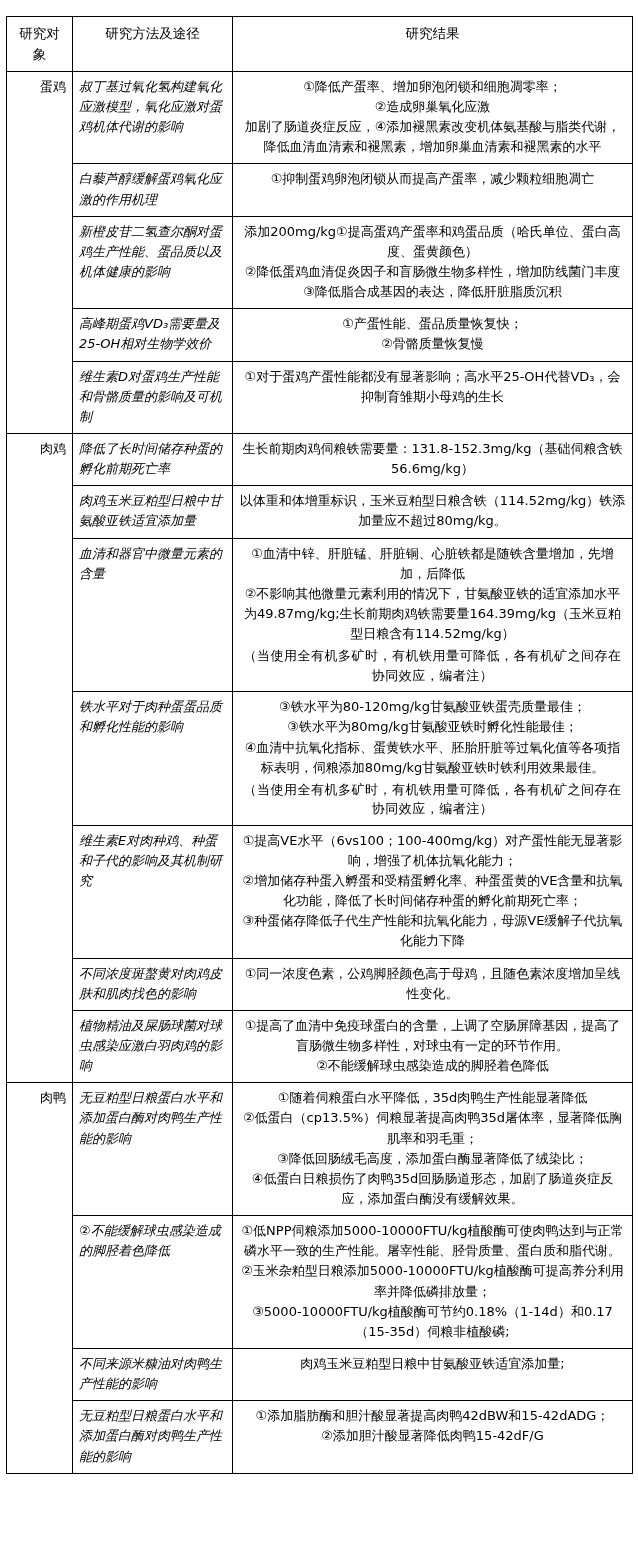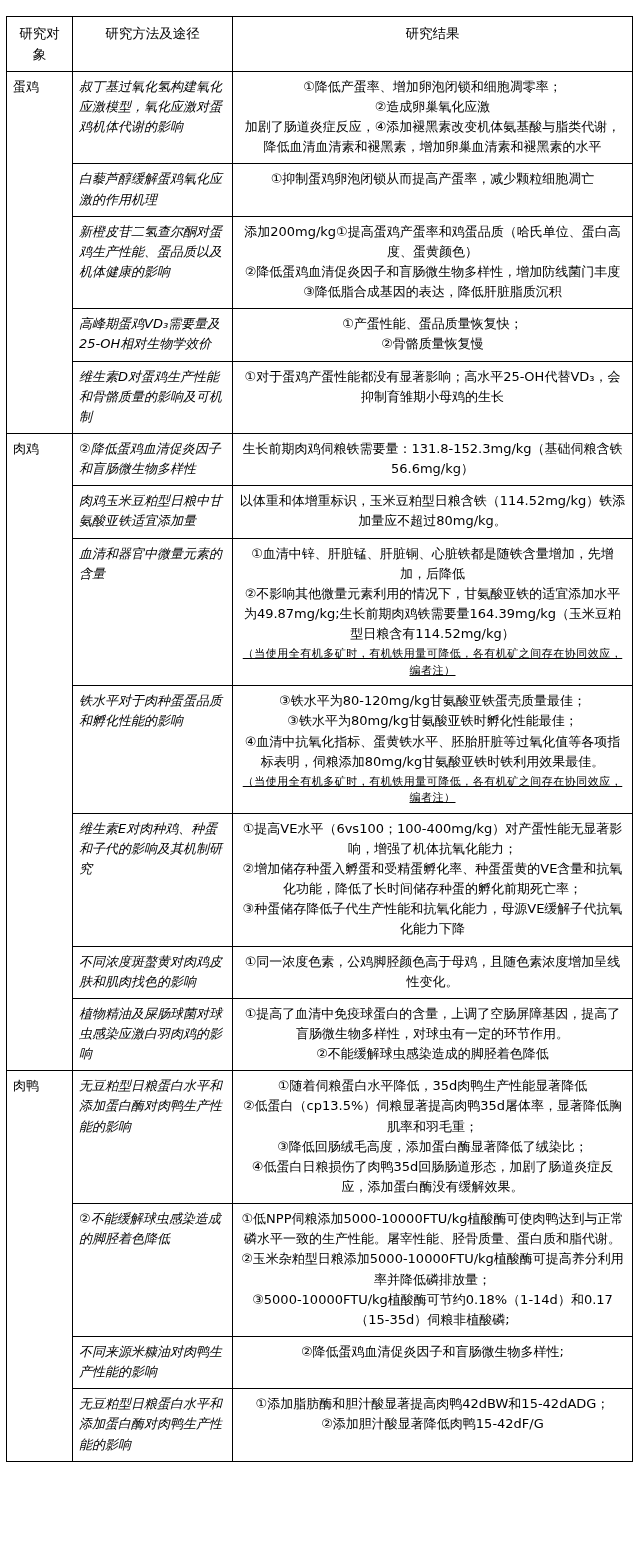--- a/index.html
+++ b/index.html
@@ -36,40 +36,39 @@
     font-weight: normal;
     padding-top: 6px;
     padding-bottom: 6px;
     font-size: 13.5px;
   }
   col.c1 { width: 66px; }
   col.c2 { width: 160px; }
   col.c3 { width: 400px; }
 
   td.subject {
-    text-align: left;
+    text-align: right;
     font-size: 13.5px;
     padding-top: 6px;
   }
   td.method {
     text-align: left;
     font-size: 13.5px;
     font-style: italic;
   }
   td.result {
     text-align: center;
     font-size: 13.5px;
   }
   .note {
-    font-size: 11px;
+    font-size: 13px;
     line-height: 1.5;
     letter-spacing: 0.5px;
     display: block;
     margin-top: 2px;
-    text-decoration: underline;
   }
   .line { display: block; }
 </style>
 </head>
 <body>
 
 <div class="page">
   <table class="research-table">
     <colgroup>
       <col class="c1">
@@ -115,21 +114,21 @@
           </td>
         </tr>
         <tr>
           <td class="method">维生素D对蛋鸡生产性能和骨骼质量的影响及可机制</td>
           <td class="result">
             <span class="line">①对于蛋鸡产蛋性能都没有显著影响；高水平25-OH代替VD₃，会抑制育雏期小母鸡的生长</span>
           </td>
         </tr>
         <tr>
           <td class="subject" rowspan="7">肉鸡</td>
-          <td class="method">②降低蛋鸡血清促炎因子和盲肠微生物多样性</td>
+          <td class="method">降低了长时间储存种蛋的孵化前期死亡率</td>
           <td class="result">
             <span class="line">生长前期肉鸡伺粮铁需要量：131.8-152.3mg/kg（基础伺粮含铁56.6mg/kg）</span>
           </td>
         </tr>
         <tr>
           <td class="method">肉鸡玉米豆粕型日粮中甘氨酸亚铁适宜添加量</td>
           <td class="result">
             <span class="line">以体重和体增重标识，玉米豆粕型日粮含铁（114.52mg/kg）铁添加量应不超过80mg/kg。</span>
           </td>
         </tr>
@@ -185,21 +184,21 @@
           <td class="method">②不能缓解球虫感染造成的脚胫着色降低</td>
           <td class="result">
             <span class="line">①低NPP伺粮添加5000-10000FTU/kg植酸酶可使肉鸭达到与正常磷水平一致的生产性能。屠宰性能、胫骨质量、蛋白质和脂代谢。</span>
             <span class="line">②玉米杂粕型日粮添加5000-10000FTU/kg植酸酶可提高养分利用率并降低磷排放量；</span>
             <span class="line">③5000-10000FTU/kg植酸酶可节约0.18%（1-14d）和0.17（15-35d）伺粮非植酸磷;</span>
           </td>
         </tr>
         <tr>
           <td class="method">不同来源米糠油对肉鸭生产性能的影响</td>
           <td class="result">
-            <span class="line">②降低蛋鸡血清促炎因子和盲肠微生物多样性;</span>
+            <span class="line">肉鸡玉米豆粕型日粮中甘氨酸亚铁适宜添加量;</span>
           </td>
         </tr>
         <tr>
           <td class="method">无豆粕型日粮蛋白水平和添加蛋白酶对肉鸭生产性能的影响</td>
           <td class="result">
             <span class="line">①添加脂肪酶和胆汁酸显著提高肉鸭42dBW和15-42dADG；</span>
             <span class="line">②添加胆汁酸显著降低肉鸭15-42dF/G</span>
           </td>
         </tr>
       </tbody>

